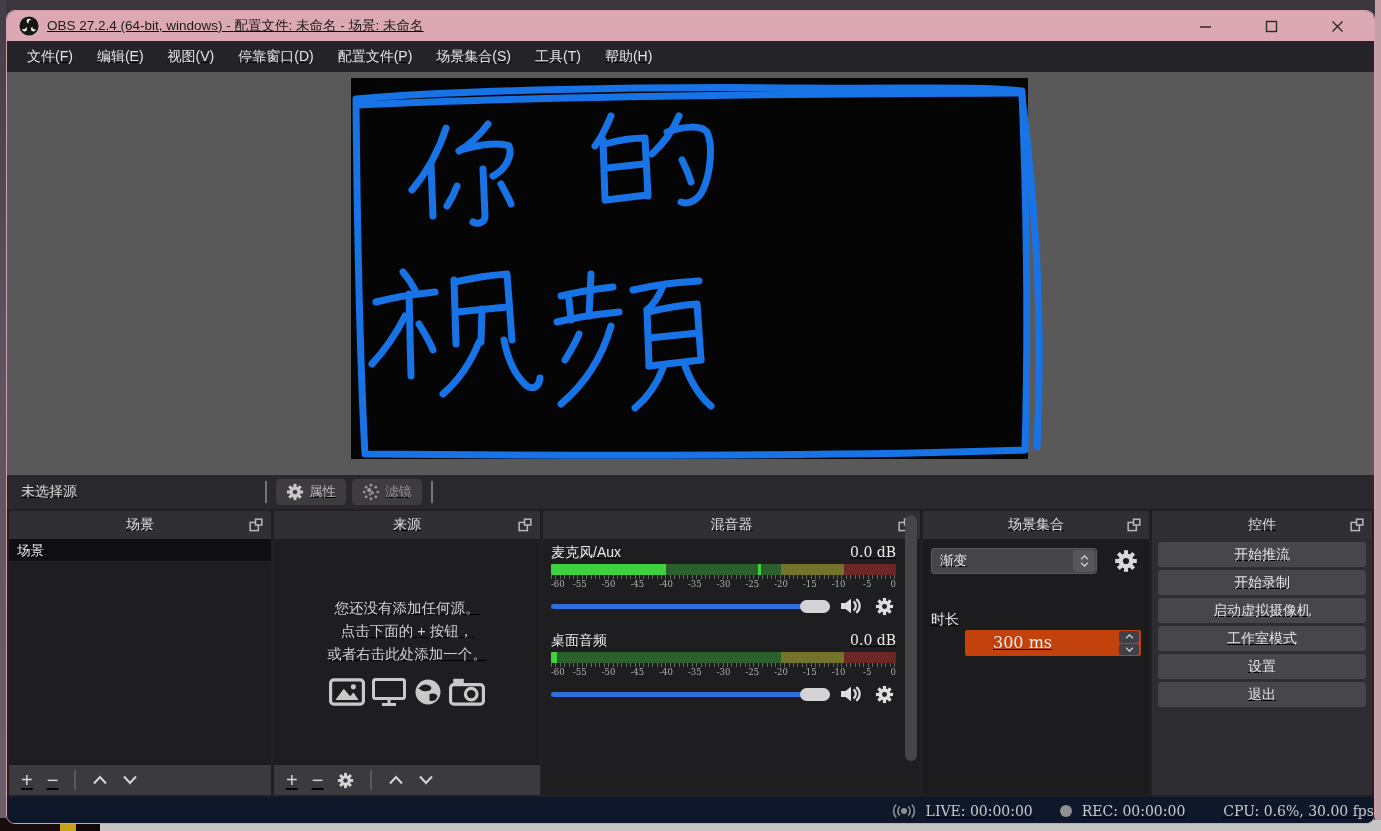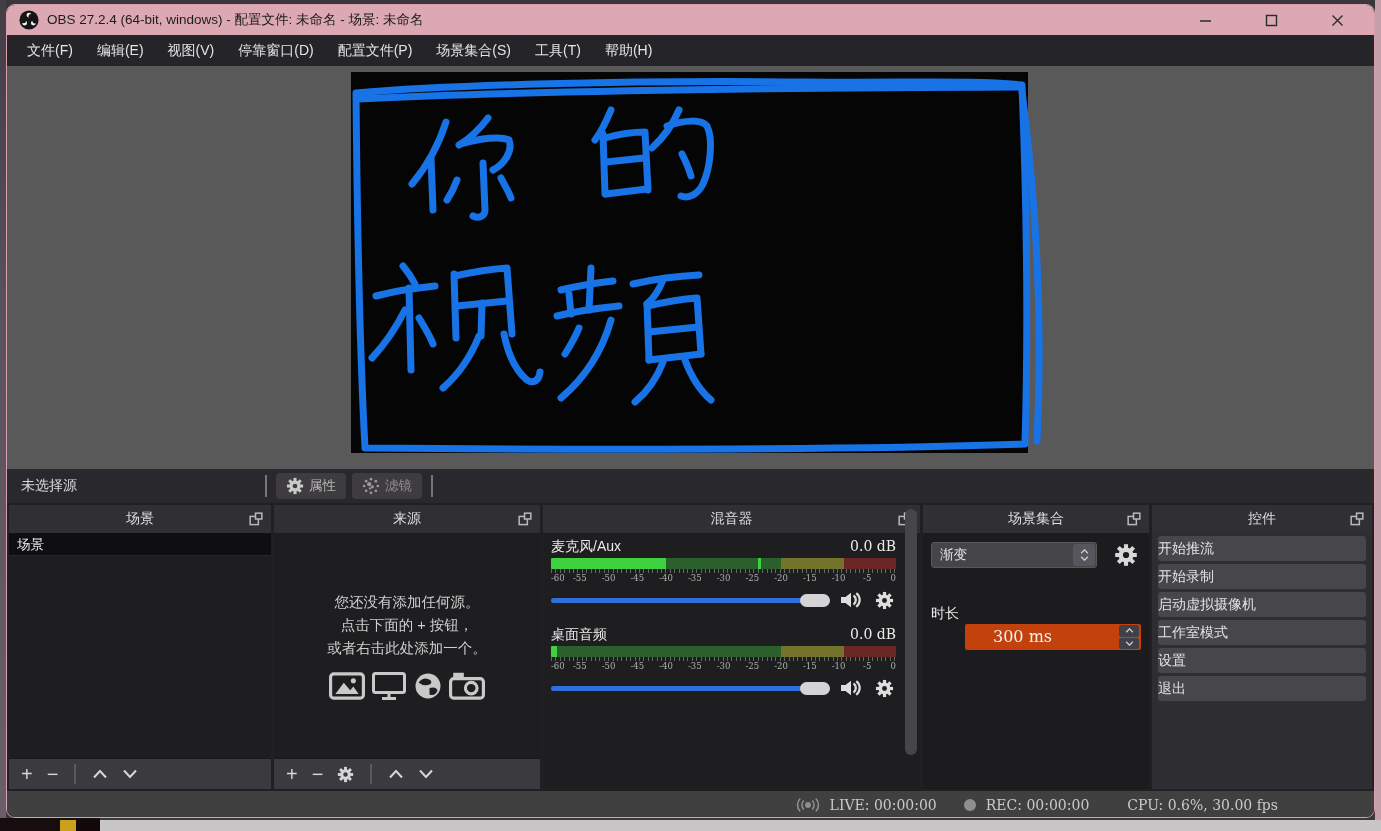--- a/index.html
+++ b/index.html
@@ -9,23 +9,23 @@
   
   .desk-left   { position:absolute; left:0; top:0; width:6px; height:831px;
                  background:linear-gradient(#433d46,#5a525c 40%,#6a5f68); }
   .desk-right  { position:absolute; right:0; top:0; width:6px; height:831px; background:#c5a0ab; }
   .desk-bottom { position:absolute; left:0; top:820px; right:0; height:11px; background:#c7c5c6; }
   .desk-bottom-dark { position:absolute; left:0; top:818px; width:100px; height:13px; background:#170d0f; }
   .taskbar-icon-yellow { position:absolute; left:60px; top:820px; width:16px; height:11px; background:#c9a11d; }
   .taskbar-icon-dark   { position:absolute; left:76px; top:820px; width:24px; height:11px; background:#120809; }
 
   
-  .window { position:absolute; left:6px; top:4px; width:1369px; height:814px;
+  .window { position:absolute; left:6px; top:10px; width:1369px; height:814px;
             border:1.5px solid #d6a0ac; border-radius:9px; overflow:hidden;
-            background:#2a2a2e; display:flex; flex-direction:column; z-index:2; }
+            background:#2a2a2e; display:flex; flex-direction:column; z-index:2;text-decoration:underline; }
 
   
   .titlebar { height:30px; background:#dca8b3; display:flex; align-items:center; padding:0 10px; flex:none; }
   .titlebar .logo { width:20px; height:20px; margin:0 8px 0 2px; flex:none; }
   .title-text { font-size:13.5px; color:#1c1c1c; white-space:nowrap; }
   .win-controls { margin-left:auto; display:flex; align-items:center; gap:40px; padding-right:14px; }
   .win-btn { width:26px; height:22px; display:flex; align-items:center; justify-content:center; }
 
   
   .menubar { height:31px; background:#252529; display:flex; align-items:center; padding-left:8px; flex:none; }
@@ -97,26 +97,26 @@
   .trans-row2 { display:flex; align-items:center; margin:9px 8px 0; }
   .dur-label { width:34px; font-size:14px; color:#e8e8e8; }
   .dur-input { flex:1; height:26px; background:#c2410c; border-radius:2px; position:relative;
                font-family:"DejaVu Serif",serif; font-size:16px; color:#f0f0f0; line-height:26px; padding-left:28px;margin-top:46px; }
   .dur-spins { position:absolute; right:2px; top:1px; display:flex; flex-direction:column; gap:1px; }
   .dur-spin { width:20px; height:11.5px; background:#404046; border-radius:2px;
               display:flex; align-items:center; justify-content:center; }
 
   
   .ctl-btn { height:25px; margin:3px 6px 0; background:#46464b; border-radius:3px;
-             font-size:14px; color:#e2e2e2; text-align:left; line-height:25px; }
+             font-size:14px; color:#e2e2e2; text-align:center; line-height:25px; }
   .ctl-btn:first-of-type { margin-top:5px; }
 
   
-  .statusbar { height:28px; background:#404040; display:flex; align-items:center;
-               justify-content:flex-end; padding-right:96px; flex:none;
+  .statusbar { height:28px; background:#0f172a; display:flex; align-items:center;
+               justify-content:flex-end; flex:none;
                font-family:"DejaVu Serif",serif; font-size:14px; color:#c9c9c9; }
   .sb-gap-s { width:9px; } .sb-gap-m { width:26px; } .sb-gap-l { width:38px; }
   svg { display:block; }
 </style>
 </head>
 <body>
 
 <div class="desk-left"></div>
 <div class="desk-right"></div>
 <div class="desk-bottom"></div>

